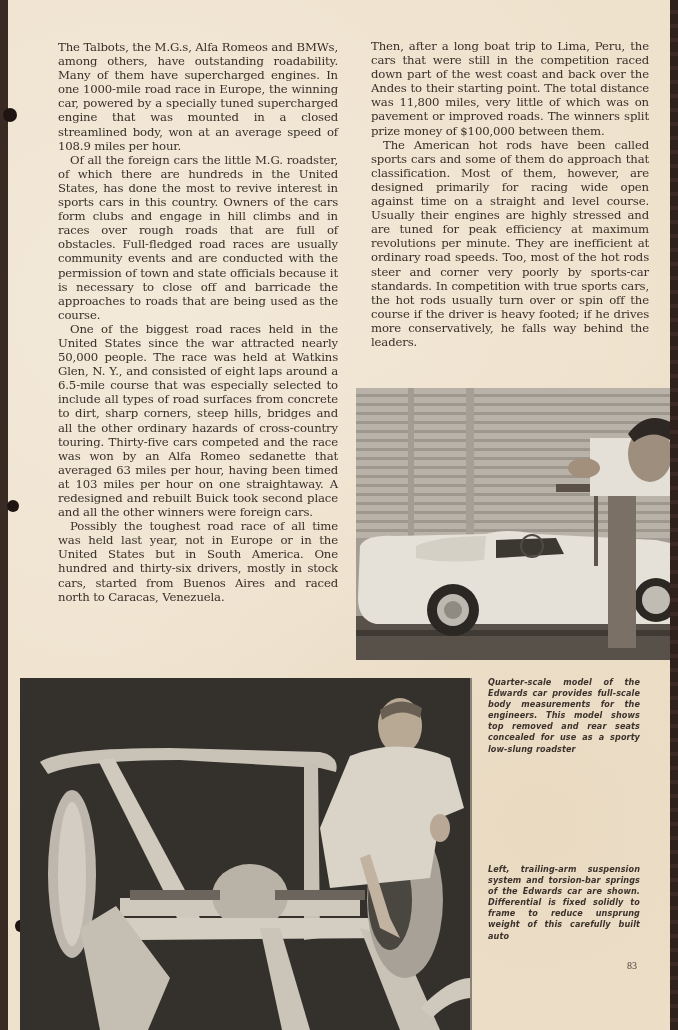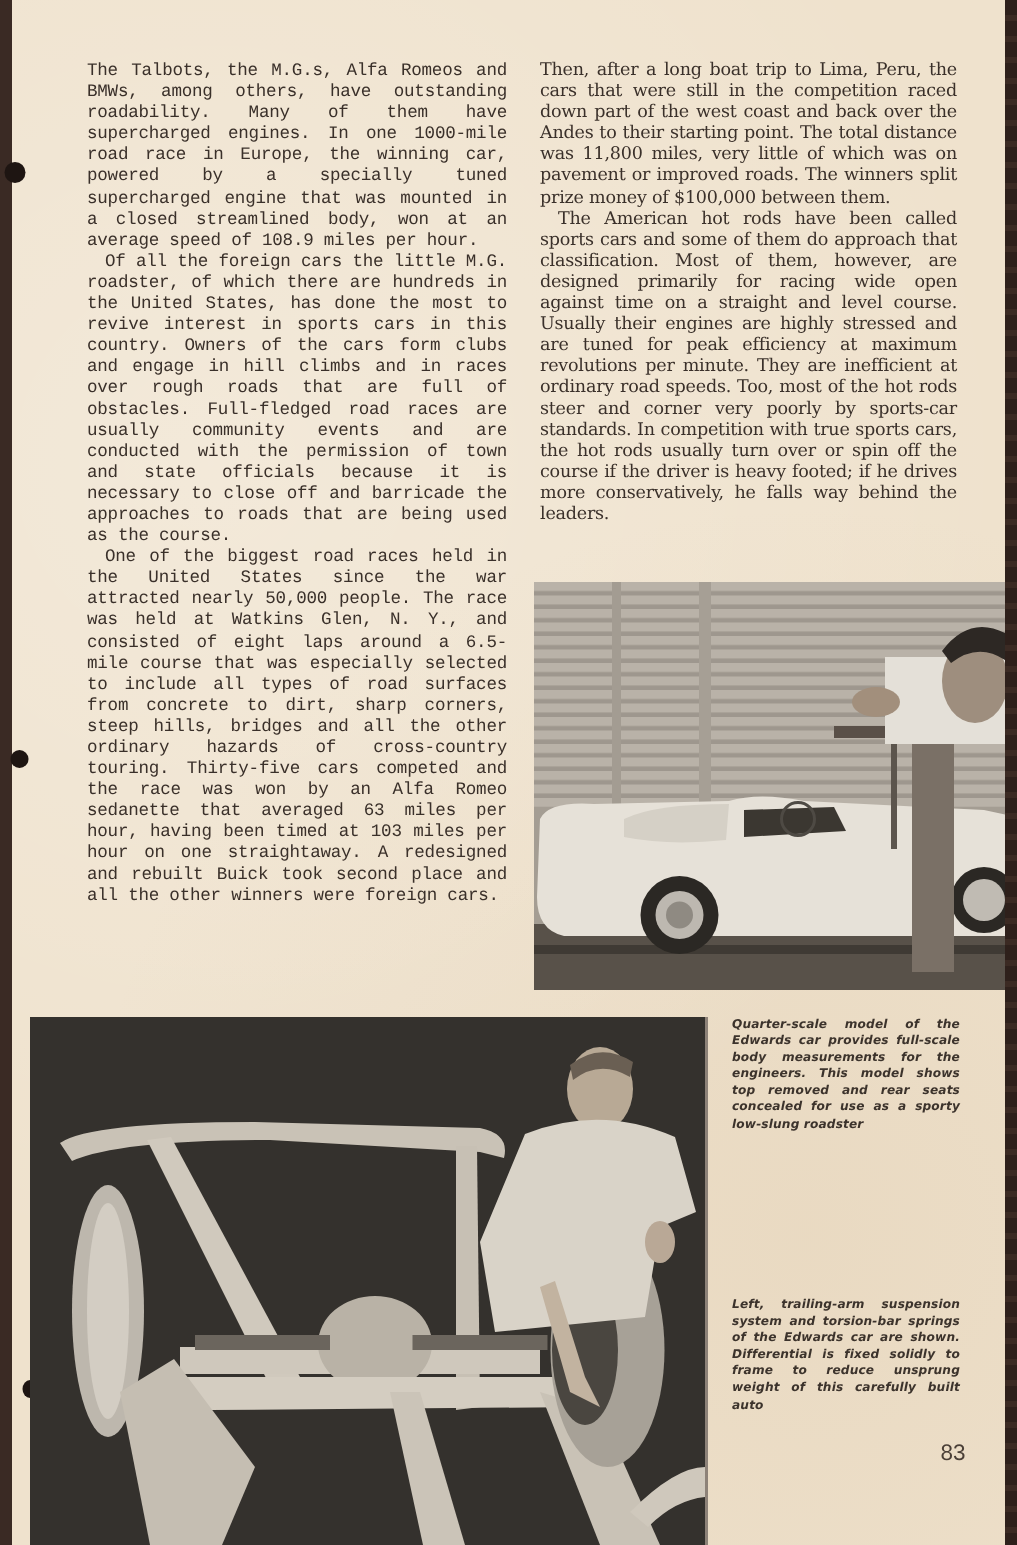--- a/index.html
+++ b/index.html
@@ -27,22 +27,22 @@
     background: #1e1512;
   }
   .col {
     position: absolute;
     font-family: "DejaVu Serif", "Liberation Serif", serif;
     font-size: 11.7px; line-height: 14.1px; color: #3a302a;
     text-align: justify; letter-spacing: -0.15px;
   }
   .col p { margin: 0; text-indent: 12px; }
   .col p.first { text-indent: 0; }
-  .col-left { left: 58px; top: 40px; width: 280px; font-family: Liberation Mono, monospace; }
-  .col-right { left: 360px; top: 39px; width: 278px; }
+  .col-left { left: 58px; top: 40px; width: 280px; }
+  .col-right { left: 371px; top: 39px; width: 278px; }
   .photo {
     position: absolute; overflow: hidden;
   }
   .photo-model {
     left: 356px; top: 388px; width: 314px; height: 272px;
     background: linear-gradient(180deg, #bdb6ab 0%, #aaa399 60%, #777067 82%, #4d4740 100%);
   }
   .photo-chassis {
     left: 20px; top: 678px; width: 450px; height: 352px;
     background: #33302c;
@@ -50,21 +50,21 @@
   .caption {
     position: absolute;
     font-family: "DejaVu Sans", "Liberation Sans", sans-serif;
     font-weight: bold; font-size: 8.1px; line-height: 11.1px;
     color: #3c332c; text-align: justify; letter-spacing: 0.1px;
   }
   .caption-1 { left: 488px; top: 677px; width: 152px; font-style: italic; }
   .caption-2 { left: 488px; top: 864px; width: 152px; font-style: italic; }
   .page-number {
     position: absolute; left: 627px; top: 960px;
-    font-family: Liberation Sans, sans-serif; font-size: 15px; color: #4a3f37;
+    font-family: Liberation Serif, serif; font-size: 10px; color: #4a3f37;
   }
   .divider {
     position: absolute; left: 470px; top: 678px; width: 2px; height: 352px;
     background: #8d8278;
   }
 </style>
 </head>
 <body>
 
 <div class="spine"></div>
@@ -74,20 +74,21 @@
 <div class="right-edge"></div>
 
 <div class="hole" style="left:3px; top:108px;"></div>
 <div class="hole" style="left:7px; top:500px; width:12px; height:12px;"></div>
 <div class="hole" style="left:15px; top:920px; width:10px; height:12px;"></div>
 
 <div class="col col-left">
   <p class="first">The Talbots, the M.G.s, Alfa Romeos and BMWs, among others, have outstanding roadability. Many of them have supercharged engines. In one 1000-mile road race in Europe, the winning car, powered by a specially tuned supercharged engine that was mounted in a closed streamlined body, won at an average speed of 108.9 miles per hour.</p>
   <p>Of all the foreign cars the little M.G. roadster, of which there are hundreds in the United States, has done the most to revive interest in sports cars in this country. Owners of the cars form clubs and engage in hill climbs and in races over rough roads that are full of obstacles. Full-fledged road races are usually community events and are conducted with the permission of town and state officials because it is necessary to close off and barricade the approaches to roads that are being used as the course.</p>
   <p>One of the biggest road races held in the United States since the war attracted nearly 50,000 people. The race was held at Watkins Glen, N. Y., and consisted of eight laps around a 6.5-mile course that was especially selected to include all types of road surfaces from concrete to dirt, sharp corners, steep hills, bridges and all the other ordinary hazards of cross-country touring. Thirty-five cars competed and the race was won by an Alfa Romeo sedanette that averaged 63 miles per hour, having been timed at 103 miles per hour on one straightaway. A redesigned and rebuilt Buick took second place and all the other winners were foreign cars.</p>
+  <p>Possibly the toughest road race of all time was held last year, not in Europe or in the United States but in South America. One hundred and thirty-six drivers, mostly in stock cars, started from Buenos Aires and raced north to Caracas, Venezuela.</p>
 </div>
 
 <div class="col col-right">
   <p class="first">Then, after a long boat trip to Lima, Peru, the cars that were still in the competition raced down part of the west coast and back over the Andes to their starting point. The total distance was 11,800 miles, very little of which was on pavement or improved roads. The winners split prize money of $100,000 between them.</p>
   <p>The American hot rods have been called sports cars and some of them do approach that classification. Most of them, however, are designed primarily for racing wide open against time on a straight and level course. Usually their engines are highly stressed and are tuned for peak efficiency at maximum revolutions per minute. They are inefficient at ordinary road speeds. Too, most of the hot rods steer and corner very poorly by sports-car standards. In competition with true sports cars, the hot rods usually turn over or spin off the course if the driver is heavy footed; if he drives more conservatively, he falls way behind the leaders.</p>
 </div>
 
 <div class="photo photo-model" title="Man measuring a quarter-scale white roadster model with a wooden gauge">
   <svg width="314" height="272" viewBox="0 0 314 272" xmlns="http://www.w3.org/2000/svg">
     <defs>

